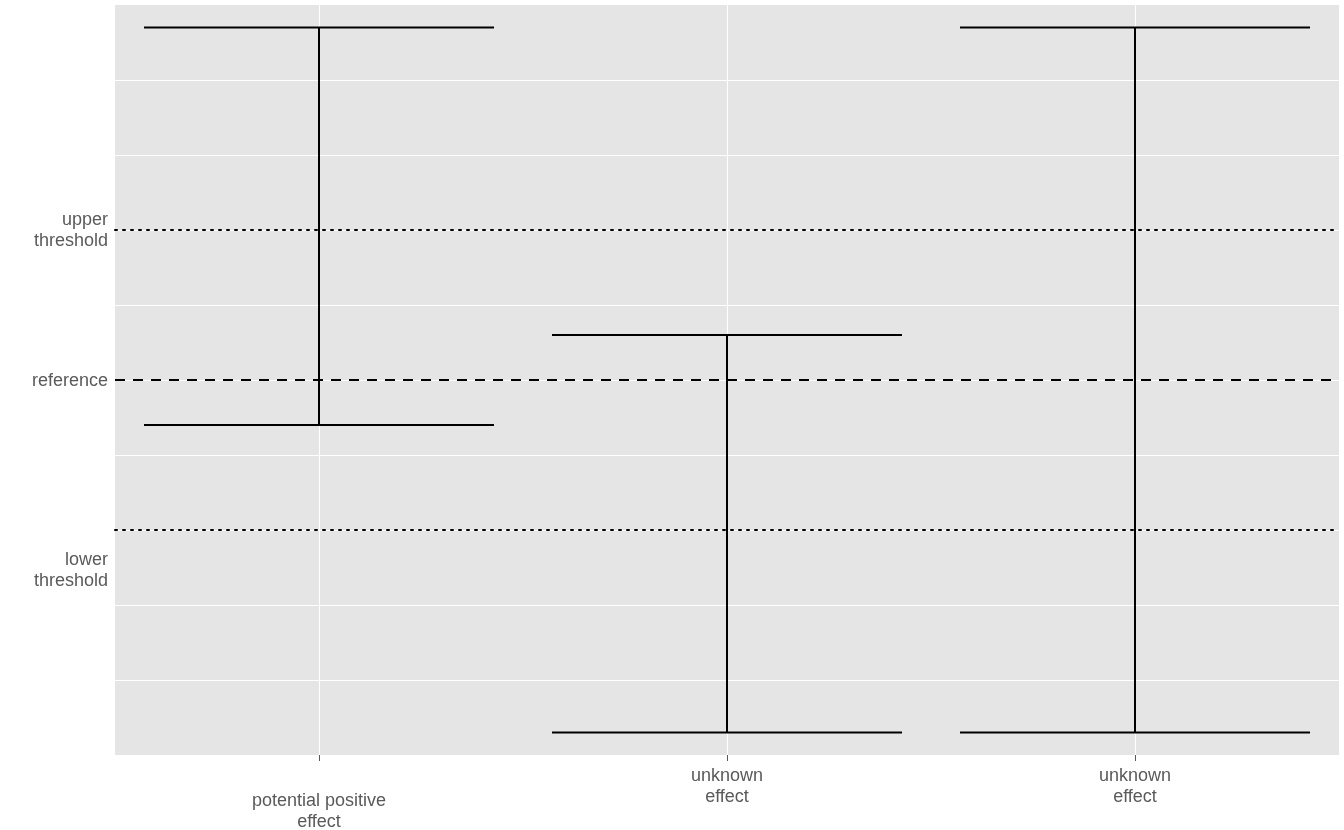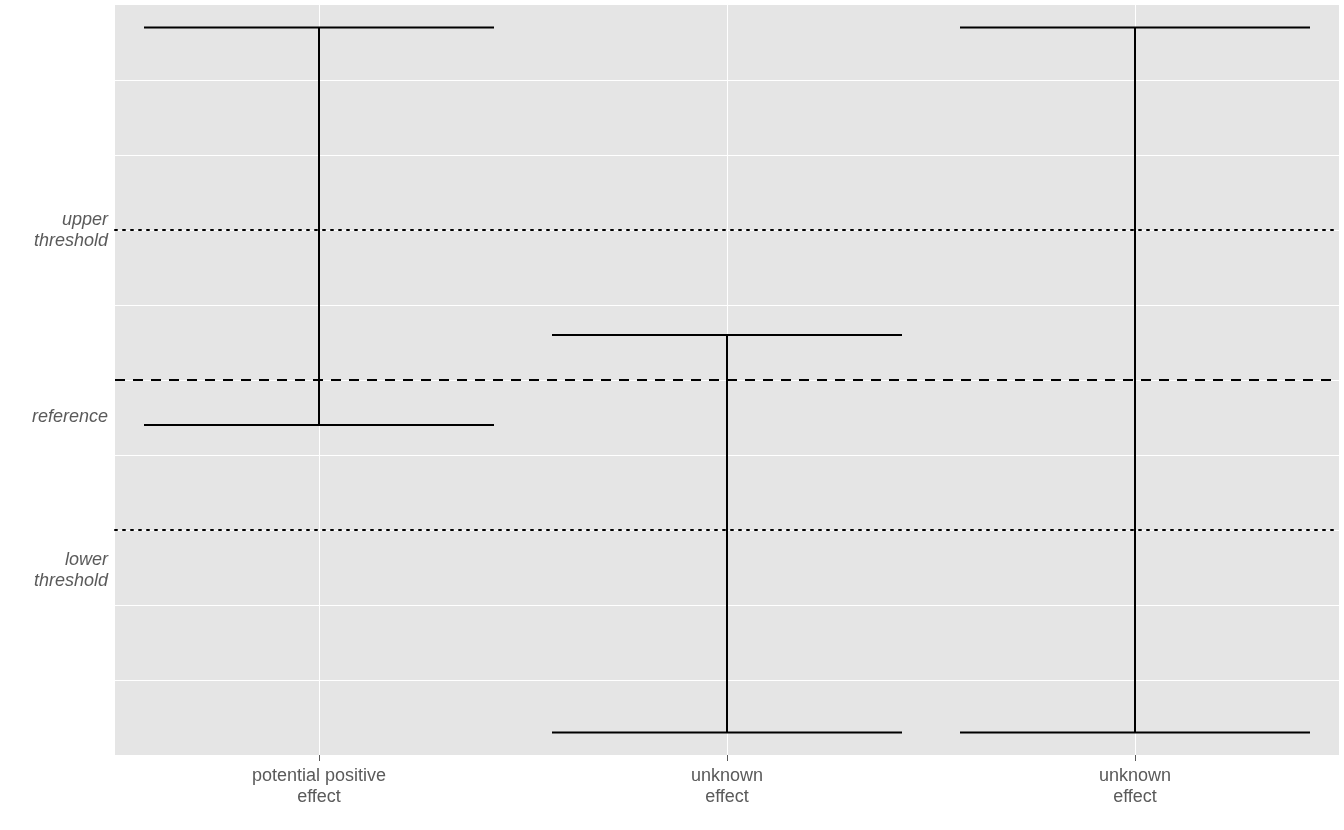--- a/index.html
+++ b/index.html
@@ -67,21 +67,20 @@
   }
   .ytick-group {
     position: absolute;
     right: calc(100% - 108px);
     text-align: right;
     font-size: 18px;
     line-height: 1.15;
     color: #5a5a5a;
     transform: translateY(-50%);
     white-space: nowrap;
-    font-style: italic;
   }
 </style>
 </head>
 <body>
 
 <div class="chart-wrap">
 
   <div class="plot-area">
 
     <div class="hgrid" style="top:675px"></div>
@@ -123,38 +122,38 @@
         <line x1="845" y1="22.5" x2="1195" y2="22.5" stroke="#000" stroke-width="2"></line>
         <line x1="845" y1="727.5" x2="1195" y2="727.5" stroke="#000" stroke-width="2"></line>
       </g>
     </svg>
   </div>
 
   <div class="xtick-mark" style="left:319px"></div>
   <div class="xtick-mark" style="left:727px"></div>
   <div class="xtick-mark" style="left:1135px"></div>
 
-  <div class="xtick-group" style="left:319px; top:765px;">
+  <div class="xtick-group" style="left:319px; top:790px;">
     <div>potential positive</div>
     <div>effect</div>
   </div>
   <div class="xtick-group" style="left:727px; top:765px;">
     <div>unknown</div>
     <div>effect</div>
   </div>
   <div class="xtick-group" style="left:1135px; top:765px;">
     <div>unknown</div>
     <div>effect</div>
   </div>
 
   <div class="ytick-group" style="top:230px;">
     <div>upper</div>
     <div>threshold</div>
   </div>
-  <div class="ytick-group" style="top:380px;margin-top:36px;">
+  <div class="ytick-group" style="top:380px;">
     <div>reference</div>
   </div>
   <div class="ytick-group" style="top:530px;margin-top:40px;">
     <div>lower</div>
     <div>threshold</div>
   </div>
 
 </div>
 
 </body></html>

